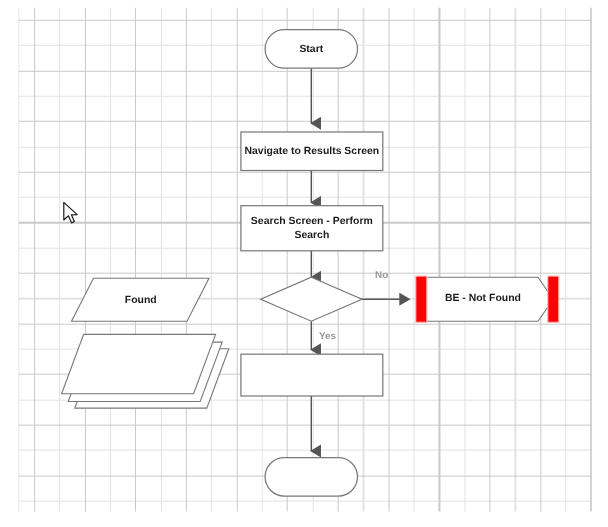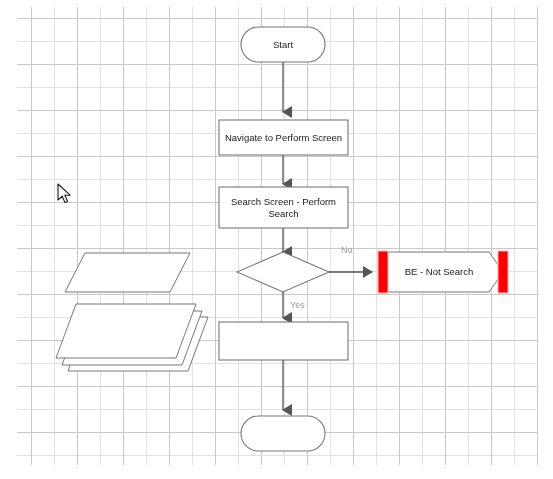--- a/index.html
+++ b/index.html
@@ -11,20 +11,21 @@
     width: 553px;
     height: 479px;
     overflow: hidden;
     font-family: "Liberation Sans", sans-serif;
   }
   #app {
     position: relative;
     width: 551px;
     height: 479px;
     background: #ffffff;
+    font-weight: bold;
   }
   
   #canvas {
     position: absolute;
     left: 17px;
     top: 7px;
     width: 521px;
     height: 458px;
     background-color: #ffffff;
     background-image:
@@ -143,29 +144,30 @@
       <rect x="219" y="322" width="129" height="38" fill="#ffffff" stroke="#777777" stroke-width="1.1"></rect>
     </g>
 
     <g>
       <rect x="241" y="416" width="84" height="35" rx="17.5" ry="17.5" fill="#ffffff" stroke="#777777" stroke-width="1.1"></rect>
     </g>
   </svg>
 
   <div class="node-label" style="left:241px; top:27px; width:84px; height:35px;">Start</div>
 
-  <div class="node-label" style="left:219px; top:120px; width:129px; height:35px;">Navigate to Perform Screen</div>
+  <div class="node-label" style="left:219px; top:120px; width:129px; height:35px;">Navigate to Results Screen</div>
 
   <div class="node-label" style="left:222px; top:187px; width:123px; height:41px;">Search Screen - Perform Search</div>
 
 
-  <div class="node-label" style="left:383px; top:252px; width:112px; height:40px;">BE - Not Search</div>
+  <div class="node-label" style="left:383px; top:252px; width:112px; height:40px;">BE - Not Found</div>
 
 
 
+  <div class="node-label" style="left:70px; top:253px; width:116px; height:39px;">Found</div>
 
 
   <div class="edge-label" style="left:341px; top:245px;text-align:right;">No</div>
 
   <div class="edge-label" style="left:290px; top:300px;">Yes</div>
 
   <svg id="cursor" viewBox="0 0 16 22">
     <path d="M1,1 L1,17 L5.2,13.2 L8,19.6 L10.6,18.4 L7.9,12.3 L13.2,12.1 Z" fill="#ffffff" stroke="#1a1a1a" stroke-width="1.1" stroke-linejoin="round"></path>
   </svg>
 

